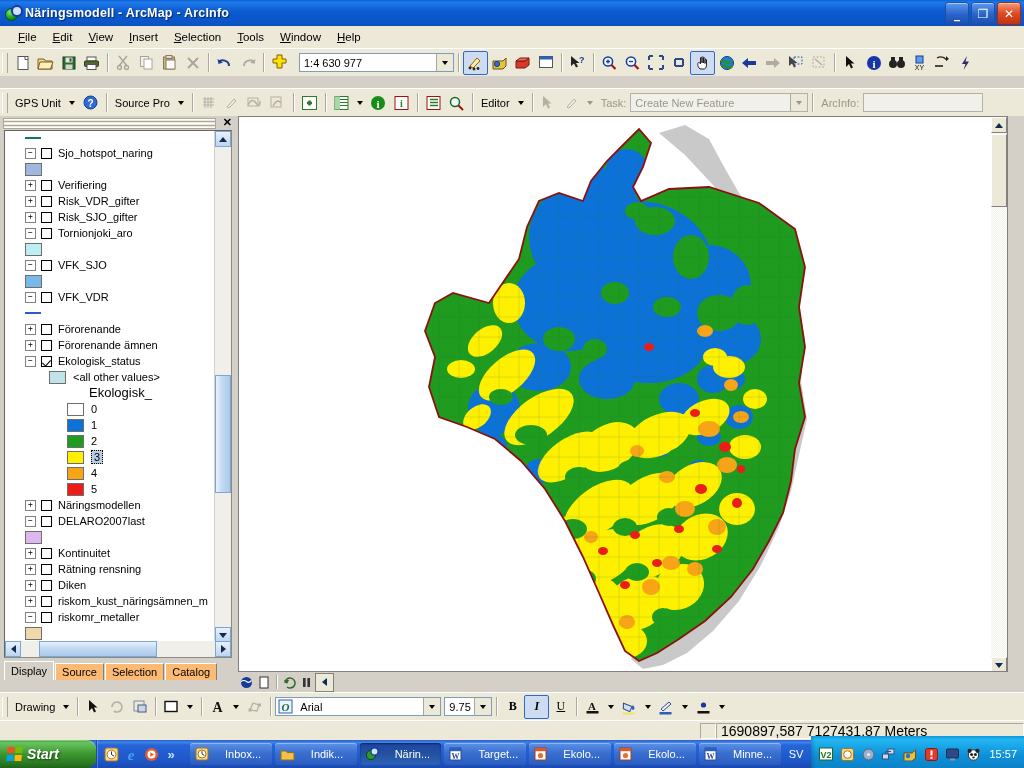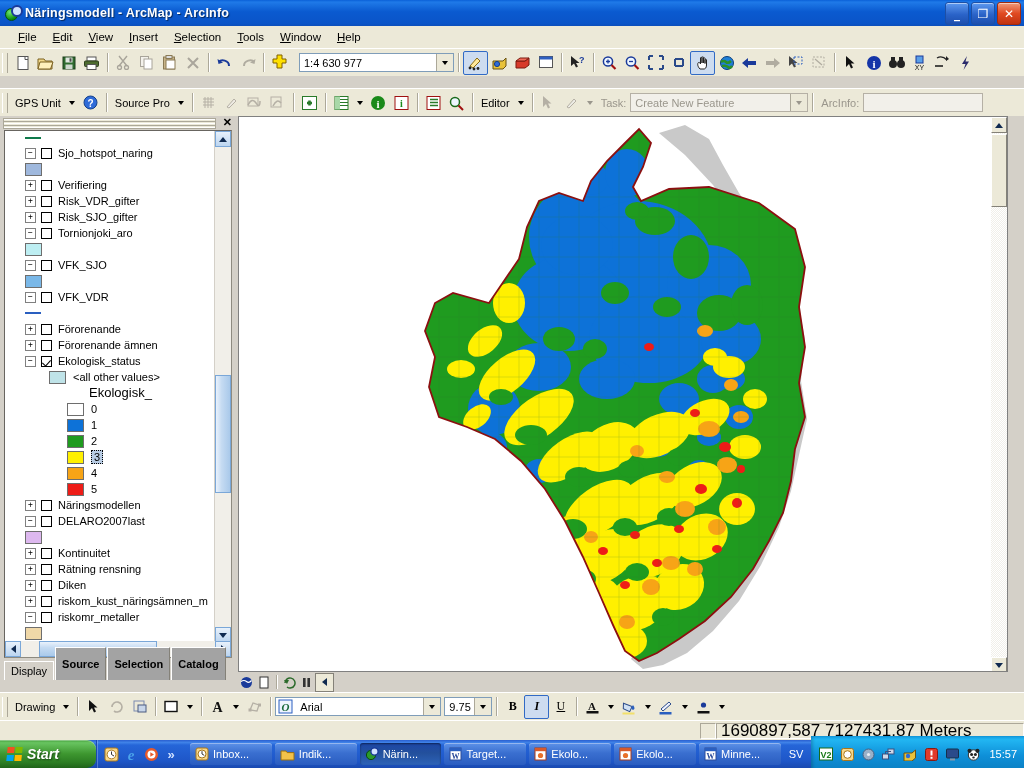--- a/index.html
+++ b/index.html
@@ -103,23 +103,23 @@
   .hsb .track{flex:1;height:16px;position:relative;}
   .hsb .thumb{position:absolute;left:18px;top:0;width:118px;height:16px;
        background:linear-gradient(to bottom,#eaf2fc,#c5dbf2 40%,#a9c9ea);border:1px solid #7aa7d8;box-sizing:border-box;}
   .tri{width:0;height:0;}
   .tri.up{border-left:4px solid transparent;border-right:4px solid transparent;border-bottom:5px solid #102a50;}
   .tri.dn{border-left:4px solid transparent;border-right:4px solid transparent;border-top:5px solid #102a50;}
   .tri.lf{border-top:4px solid transparent;border-bottom:4px solid transparent;border-right:5px solid #102a50;}
   .tri.rt{border-top:4px solid transparent;border-bottom:4px solid transparent;border-left:5px solid #102a50;}
 
   .toctabs{position:absolute;left:4px;top:544px;width:228px;height:20px;display:flex;align-items:flex-end;}
-  .ttab{height:33px;padding:0 6px;font-size:11px;background:#a3a3a3;border:1px solid #fff;
+  .ttab{height:17px;padding:0 6px;font-size:11px;background:#fdba74;border:1px solid #fff;
         border-right-color:#848178;border-bottom:0;display:flex;align-items:center;margin-right:1px;
-        box-sizing:border-box;font-weight:bold;}
+        box-sizing:border-box;}
   .ttab.act{height:19px;background:#d4d0c8;border-color:#fff;font-weight:normal;}
 
   
   .maparea{position:absolute;left:238px;top:116px;width:786px;height:576px;background:#d4d0c8;}
   .mapframe{position:absolute;left:0;top:0;width:770px;height:556px;background:#fff;
        border:1px solid #808080;box-sizing:border-box;overflow:hidden;}
   .mapsvg{position:absolute;left:0;top:0;}
   .map-vsb{position:absolute;right:0;top:0;width:16px;height:556px;background:
        repeating-conic-gradient(#f1efe9 0% 25%,#fff 0% 50%) 50%/2px 2px;}
   .map-vsb .ab{position:absolute;left:0;width:16px;height:16px;background:#ece9d8;border:1px solid #fff;
@@ -133,38 +133,38 @@
   .mini.box{border:1px solid #848178;background:#ece9d8;}
 
   
   .draw{position:absolute;left:0;top:692px;width:1024px;height:28px;background:#ece9d8;
         border-top:1px solid #fff;display:flex;align-items:center;box-sizing:border-box;}
 
   
   .status{position:absolute;left:0;top:720px;width:1024px;height:20px;background:#ece9d8;
         border-top:1px solid #fff;display:flex;align-items:center;box-sizing:border-box;}
   .stsec{height:16px;border:1px solid #aca899;border-right-color:#fff;border-bottom-color:#fff;
-        box-sizing:border-box;display:flex;align-items:center;padding:0 4px;font-size:17px;margin-left:0;}
+        box-sizing:border-box;display:flex;align-items:center;padding:0 4px;font-size:14px;margin-left:0;}
 
   
   .taskbar{position:absolute;left:0;top:740px;width:1024px;height:28px;
      background:linear-gradient(to bottom,#2a5fd0 0%,#3f82e8 9%,#2565d8 18%,#1e56c8 75%,#1a49b0 100%);
      display:flex;align-items:center;}
   .start{width:96px;height:28px;border-top-right-radius:9px;border-bottom-right-radius:9px;
      background:linear-gradient(to bottom,#44a03c 0%,#68c460 10%,#3d962f 50%,#2c7d23 80%,#1f6419 100%);
      display:flex;align-items:center;gap:5px;padding-left:7px;box-sizing:border-box;
      box-shadow:inset 0 1px 0 rgba(255,255,255,.35);}
   .start .flag{width:15px;height:14px;display:grid;grid-template-columns:1fr 1fr;grid-template-rows:1fr 1fr;gap:1.5px;transform:skewX(-6deg);}
   .start .flag i{display:block;}
   .start .txt{color:#fff;font-weight:bold;font-style:italic;font-size:14px;text-shadow:1px 1px 2px rgba(0,0,0,.5);}
   .qlaunch{display:flex;align-items:center;gap:4px;padding:0 6px;height:28px;
      border-left:1px solid #1a49b0;box-shadow:inset 1px 0 0 rgba(255,255,255,.25);}
   .qi{width:16px;height:16px;display:flex;align-items:center;justify-content:center;font-size:12px;}
   .tasks{display:flex;align-items:center;gap:3px;padding-left:5px;flex:1;overflow:hidden;}
-  .tbtn{height:22px;min-width:0;flex:0 1 88px;display:flex;align-items:center;gap:4px;padding:0 5px;
+  .tbtn{height:22px;min-width:0;flex:0 1 88px;display:flex;align-items:center;gap:16px;padding:0 5px;
      border-radius:3px;background:linear-gradient(to bottom,#5d92e8,#3a6fd0 45%,#2a5cc0);
      color:#fff;font-size:11px;box-sizing:border-box;white-space:nowrap;overflow:hidden;
      box-shadow:inset 0 1px 0 rgba(255,255,255,.35);}
   .tbtn.act{background:linear-gradient(to bottom,#1c46a8,#23509c 45%,#2d62b8);
      box-shadow:inset 0 1px 2px rgba(0,0,0,.5);}
   .tray{height:36px;display:flex;align-items:center;gap:5px;padding:0 7px;
      background:linear-gradient(to bottom,#13a0e8 0%,#22b6f2 10%,#0e8fd8 55%,#0b7ec0 100%);
      box-shadow:inset 2px 0 3px rgba(0,0,0,.18);}
   .tray .clock{color:#fff;font-size:11px;margin-left:3px;}
   .sv{color:#fff;font-size:11px;padding:0 8px;}

